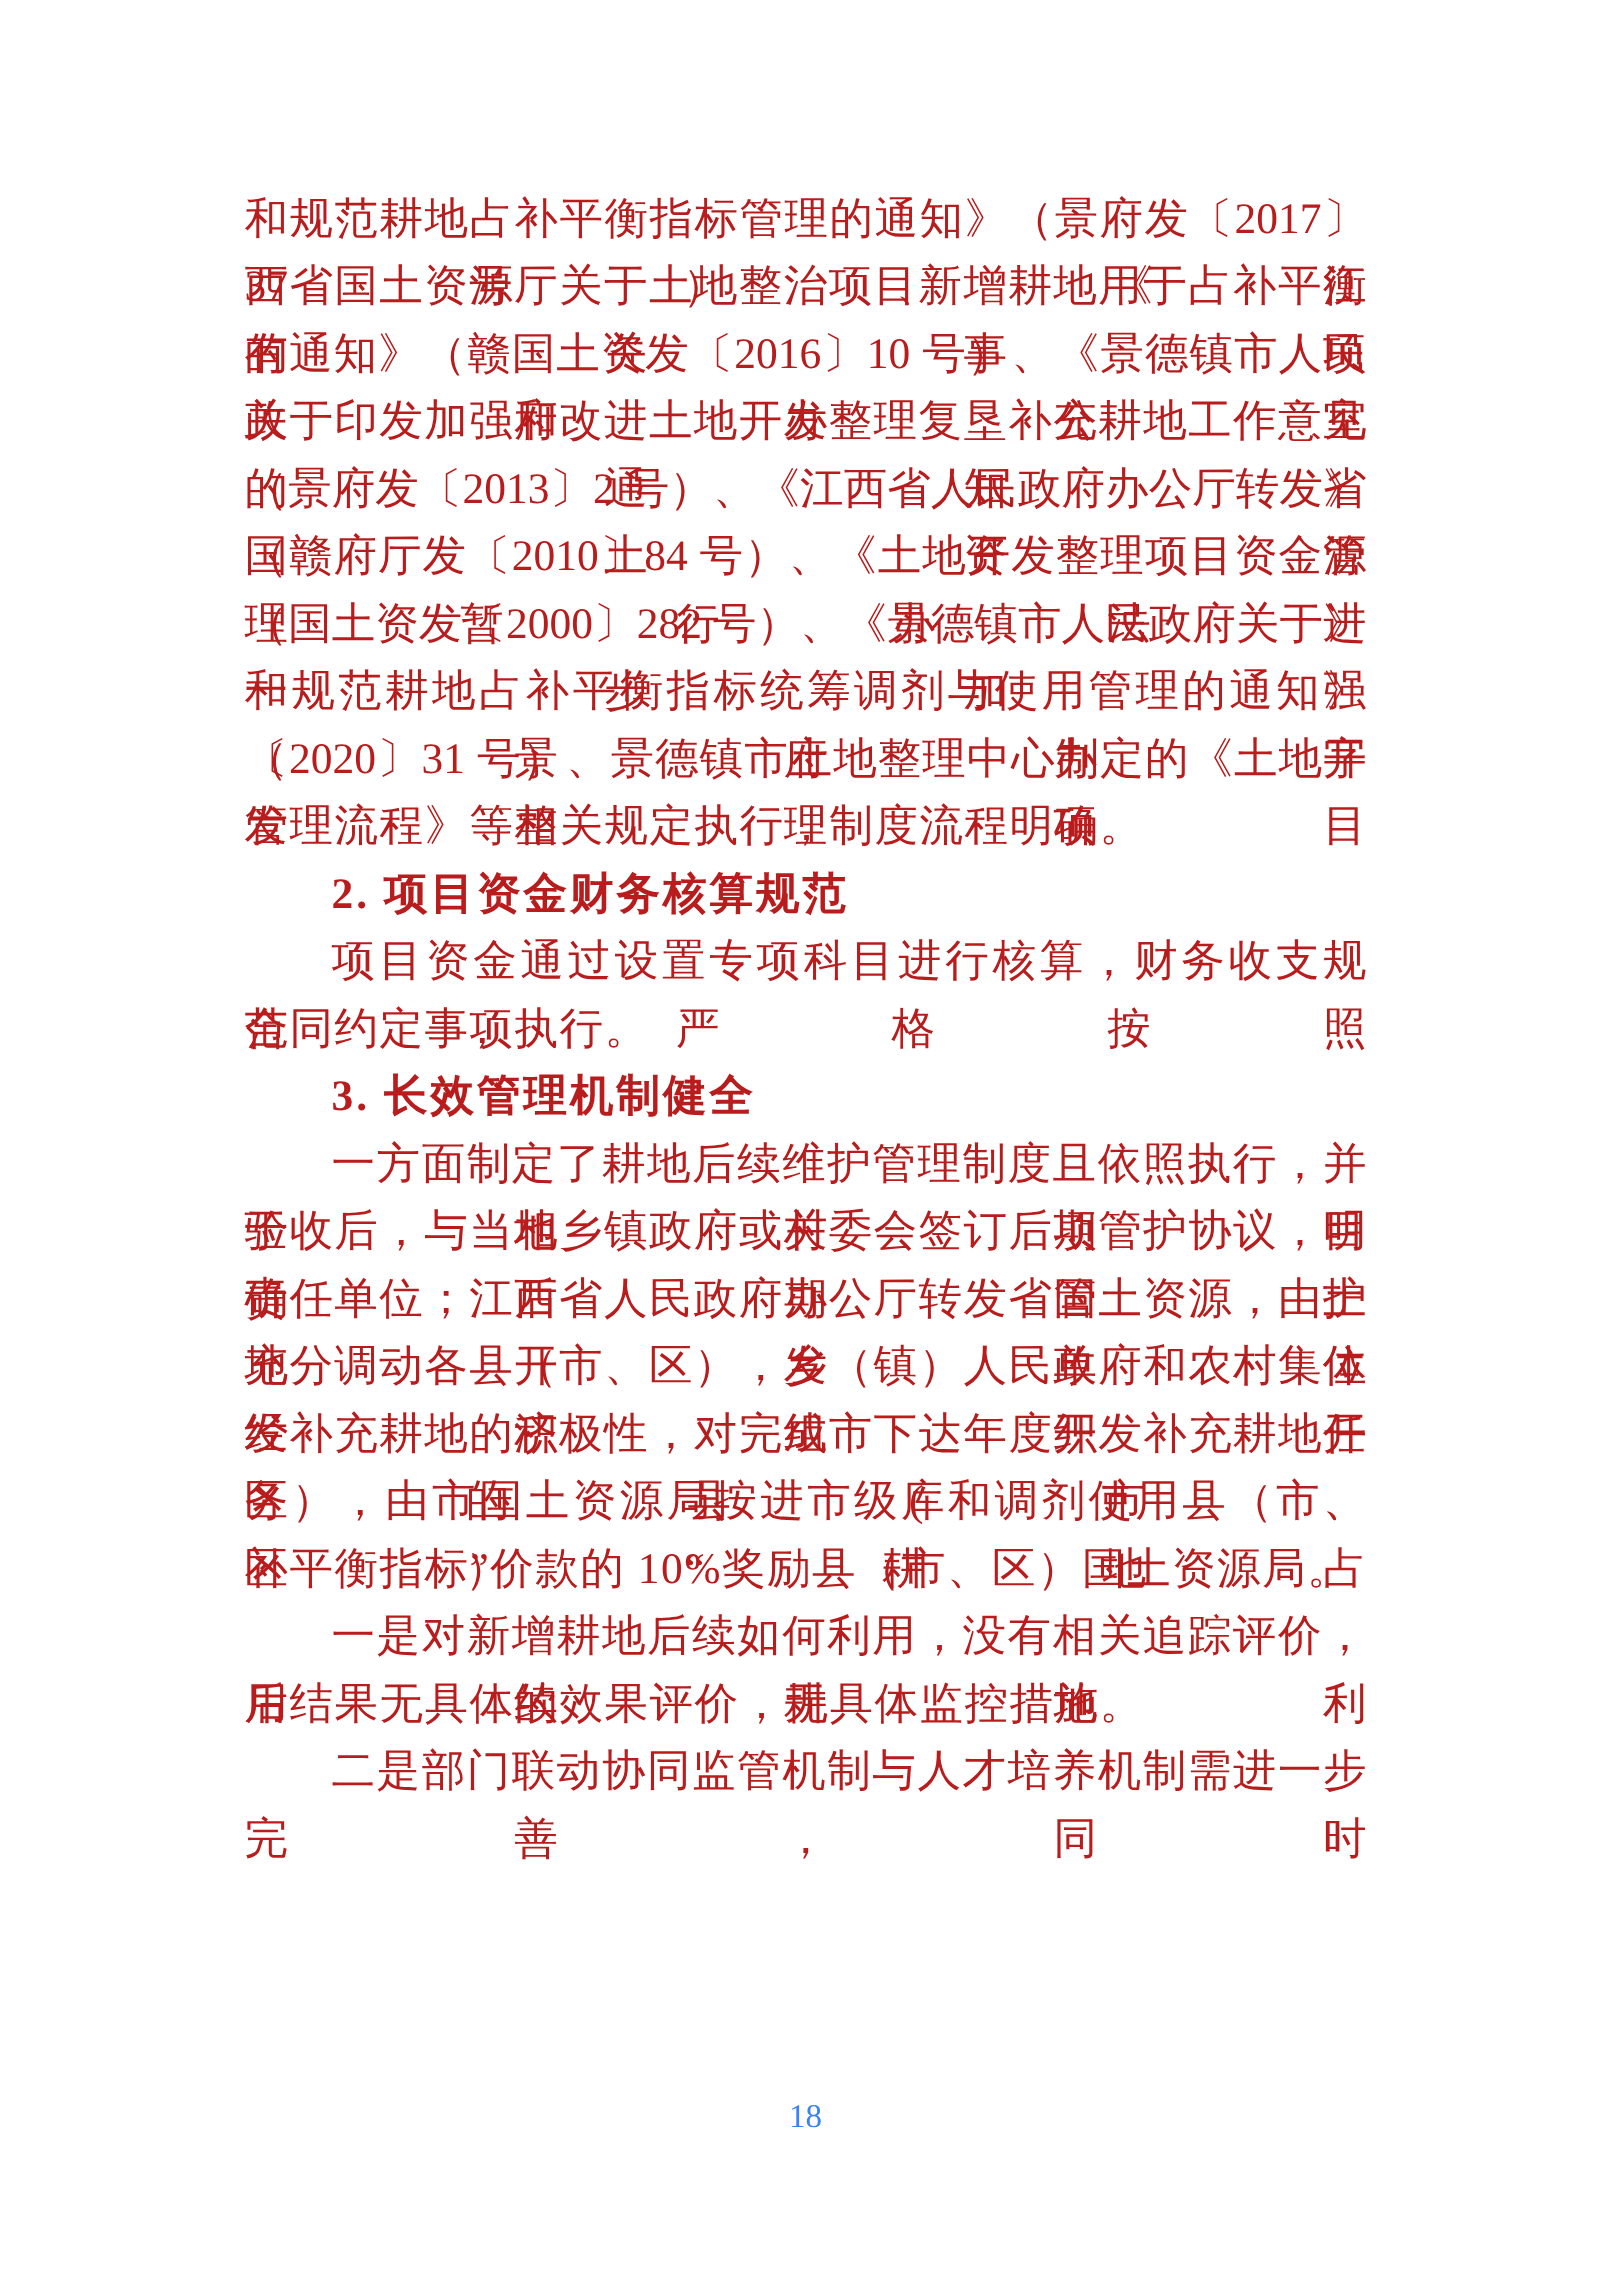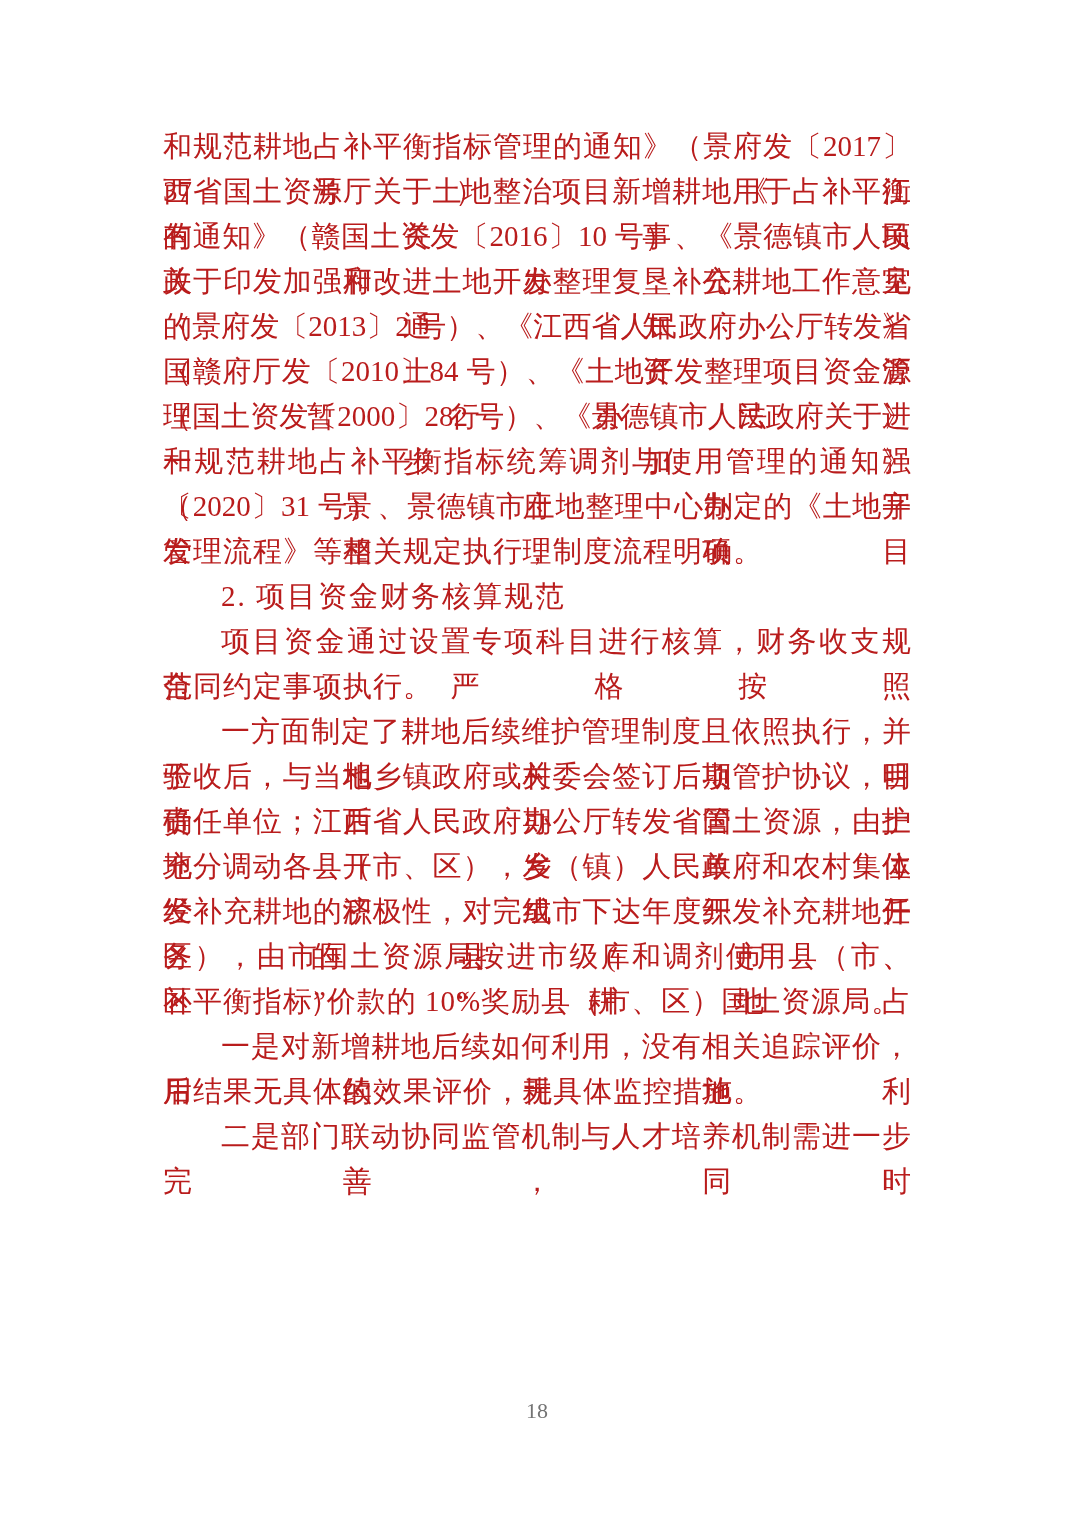--- a/index.html
+++ b/index.html
@@ -30,33 +30,33 @@
     letter-spacing: 1px;
   }
   .line.justify {
     white-space: normal;
     text-align: justify;
     text-align-last: justify;
     letter-spacing: 0;
   }
   .line.indent { text-indent: 58px; }
   .line.heading {
-    font-weight: normal;
+    font-weight: bold;
     letter-spacing: 2px;
   }
   .page-footer {
     position: absolute;
     top: 1398px;
     left: 0;
     width: 100%;
     text-align: center;
   }
   .page-number {
     font-size: 22px;
-    color: #737373;
+    color: #3b82f6;
     font-family: "Liberation Serif", "DejaVu Serif", serif;
   }
 </style>
 </head>
 <body>
 
 <div class="page">
   <div class="text-block">
       <div class="line body justify">和规范耕地占补平衡指标管理的通知》（景府发〔2017〕37 号）、《江</div>
       <div class="line body justify">西省国土资源厅关于土地整治项目新增耕地用于占补平衡有关事项</div>
@@ -64,20 +64,21 @@
       <div class="line body justify">关于印发加强和改进土地开发整理复垦补充耕地工作意见的通知》</div>
       <div class="line body justify">（景府发〔2013〕2 号）、《江西省人民政府办公厅转发省国土资源</div>
       <div class="line body justify">（赣府厅发〔2010〕84 号）、《土地开发整理项目资金管理暂行办法》</div>
       <div class="line body justify">（国土资发〔2000〕282 号）、《景德镇市人民政府关于进一步加强</div>
       <div class="line body justify">和规范耕地占补平衡指标统筹调剂与使用管理的通知》（景府办字</div>
       <div class="line body justify">〔2020〕31 号）、景德镇市土地整理中心制定的《土地开发整理项目</div>
       <div class="line body">管理流程》等相关规定执行，制度流程明确。</div>
       <div class="line heading indent">2.  项目资金财务核算规范</div>
       <div class="line body indent justify">项目资金通过设置专项科目进行核算，财务收支规范，严格按照</div>
       <div class="line body">合同约定事项执行。</div>
+      <div class="line heading indent">3. 长效管理机制健全</div>
       <div class="line body indent justify">一方面制定了耕地后续维护管理制度且依照执行，并于相关项目</div>
       <div class="line body justify">验收后，与当地乡镇政府或村委会签订后期管护协议，明确后期管护</div>
       <div class="line body justify">责任单位；江西省人民政府办公厅转发省国土资源，由土地开发单位</div>
       <div class="line body justify">充分调动各县（市、区），乡（镇）人民政府和农村集体经济组织开</div>
       <div class="line body justify">发补充耕地的积极性，对完成市下达年度开发补充耕地任务的县(市、</div>
       <div class="line body justify">区），由市国土资源局按进市级库和调剂使用县（市、区）“耕地占</div>
       <div class="line body">补平衡指标”价款的 10%奖励县（市、区）国土资源局。</div>
       <div class="line body indent justify">一是对新增耕地后续如何利用，没有相关追踪评价，后续耕地利</div>
       <div class="line body">用结果无具体的效果评价，无具体监控措施。</div>
       <div class="line body indent justify">二是部门联动协同监管机制与人才培养机制需进一步完善，同时</div>

